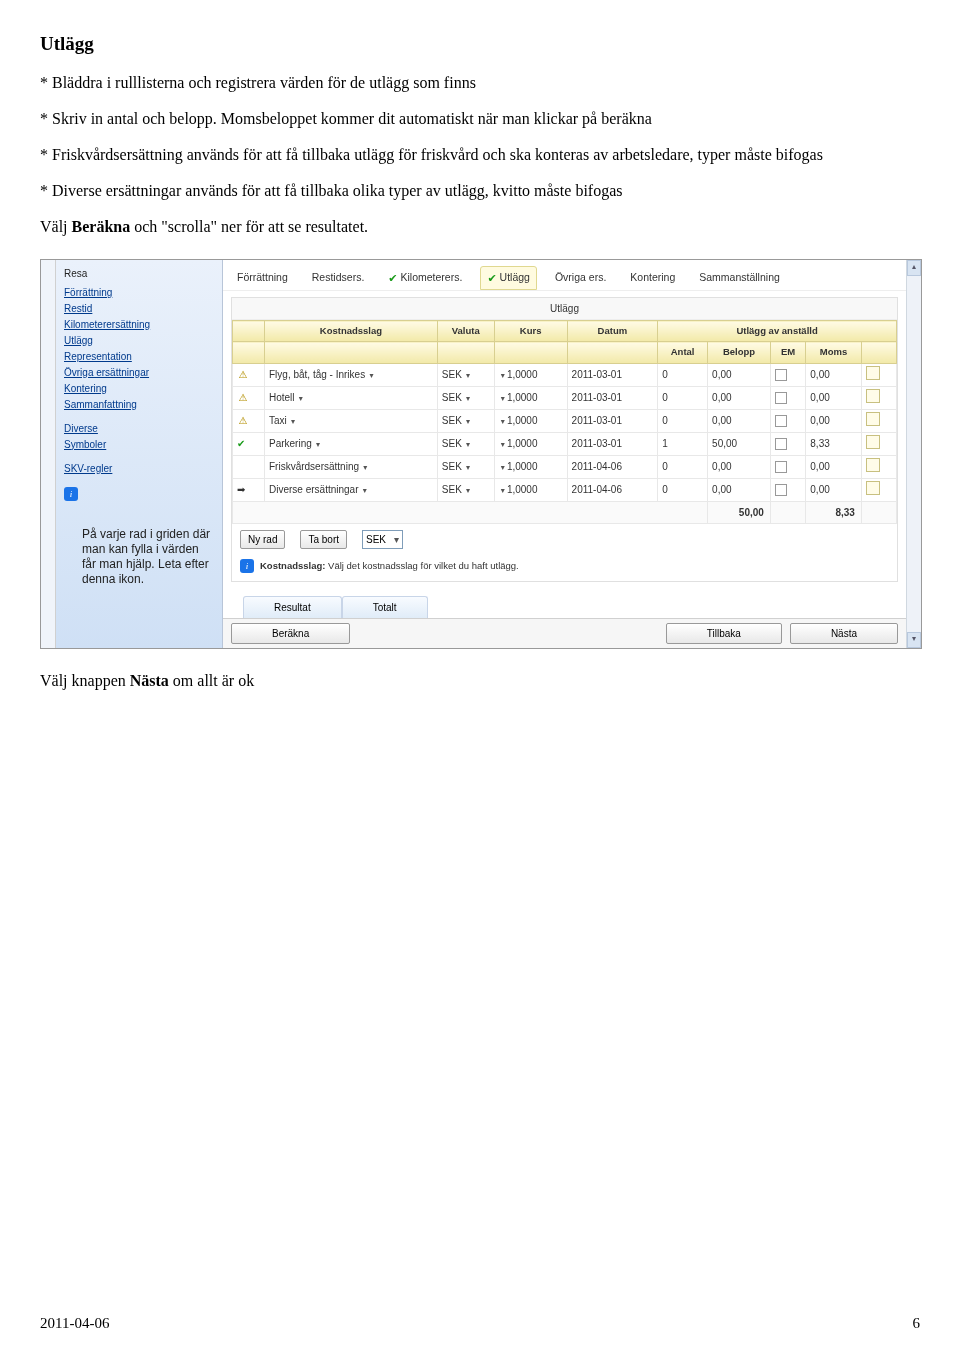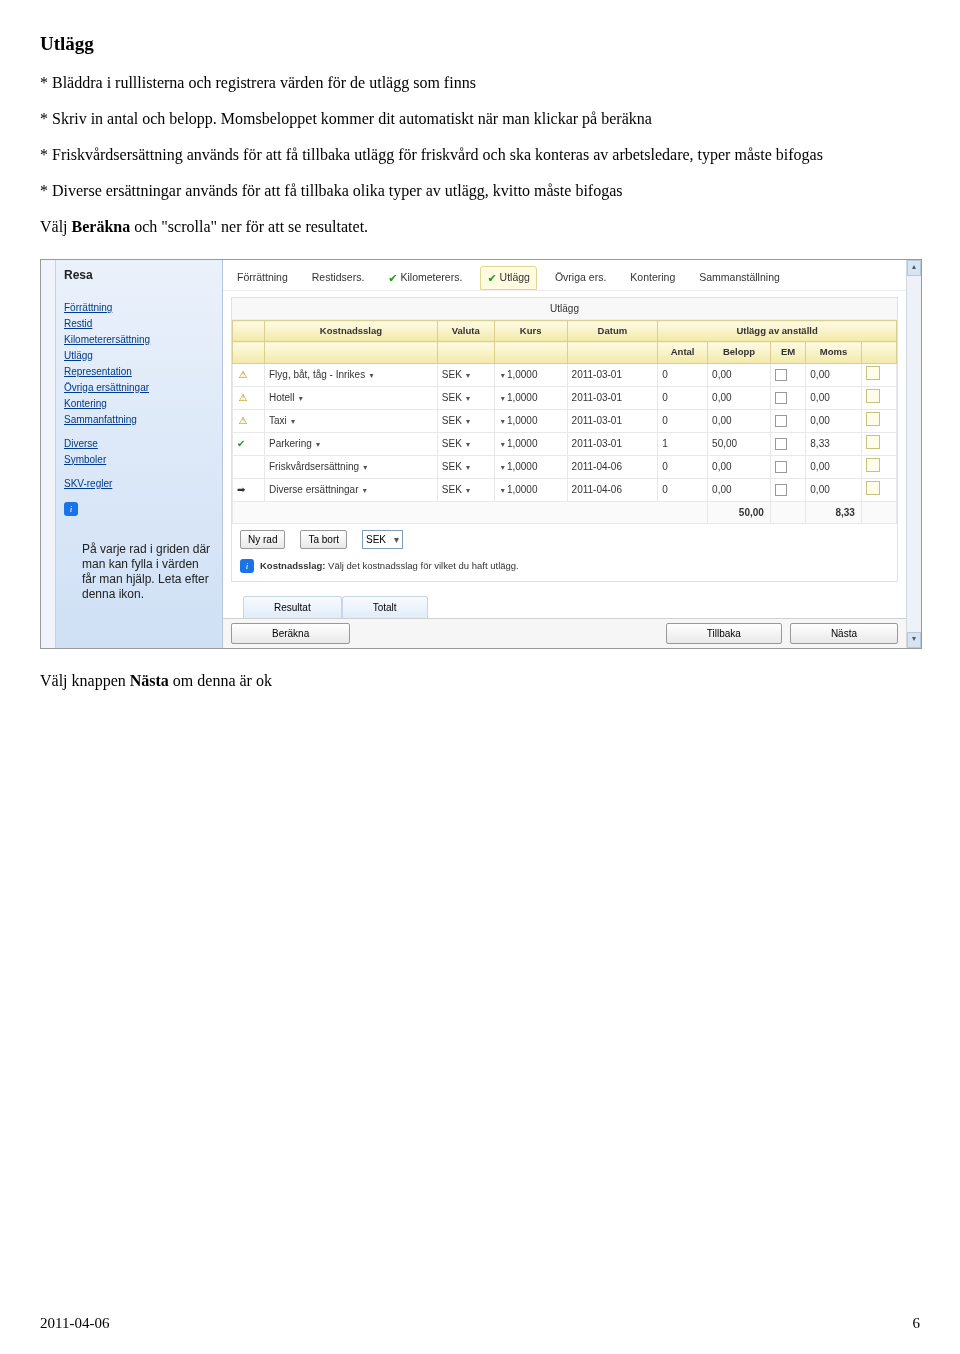--- a/index.html
+++ b/index.html
@@ -42,24 +42,24 @@
     background: #f0f4fa;
     border-right: 1px solid #d0d0d0;
   }
   .sidebar {
     width: 150px;
     background: linear-gradient(#eaf1fb, #cfe0f5);
     border-right: 1px solid #b8c5d8;
     padding: 6px 8px 20px 8px;
   }
   .sidebar-title {
-    font-weight: bold;
+    font-weight: normal;
     color: #222;
-    font-size: 12px;
-    margin-bottom: 16px;
+    font-size: 10px;
+    margin-bottom: 4px;
   }
   .sidebar-link {
     color: #003a8c;
     text-decoration: underline;
     font-size: 10px;
     line-height: 1.6;
     cursor: pointer;
     display: block;
   }
   .sidebar-sep {
@@ -483,19 +483,19 @@
 
     <div class="scroll-rail">
       <div class="scroll-btn">▴</div>
       <div class="scroll-track"></div>
       <div class="scroll-btn">▾</div>
     </div>
   </div>
 </div>
 
 <p class="para">
-  <span>Välj knappen </span><b>Nästa</b><span> om denna är ok</span>
+  <span>Välj knappen </span><b>Nästa</b><span> om allt är ok</span>
 </p>
 
 <div class="footer">
   <span>2011-04-06</span>
   <span>6</span>
 </div>
 
 </body></html>

